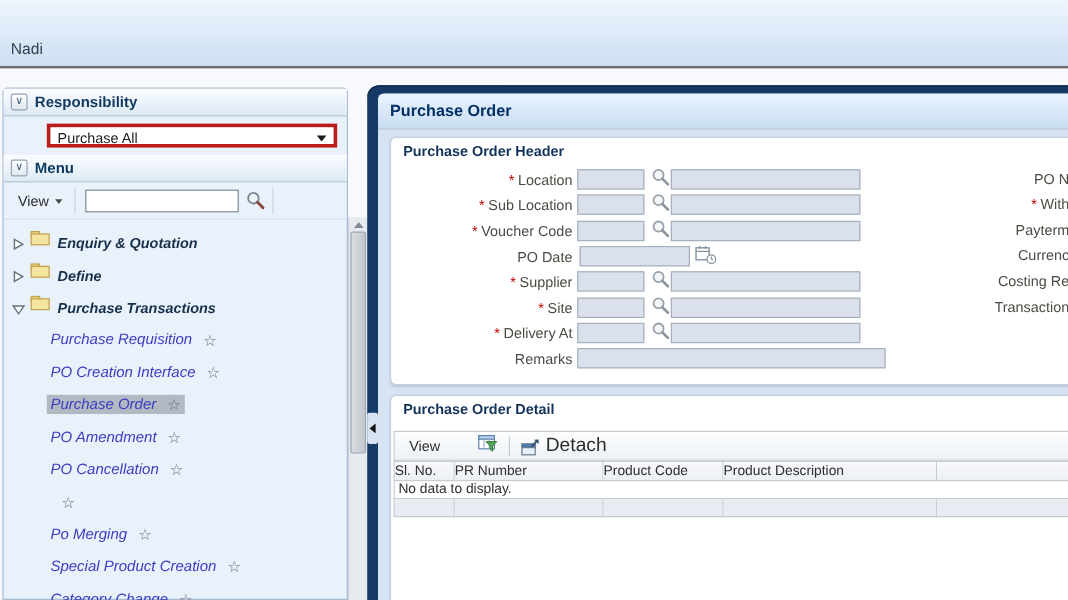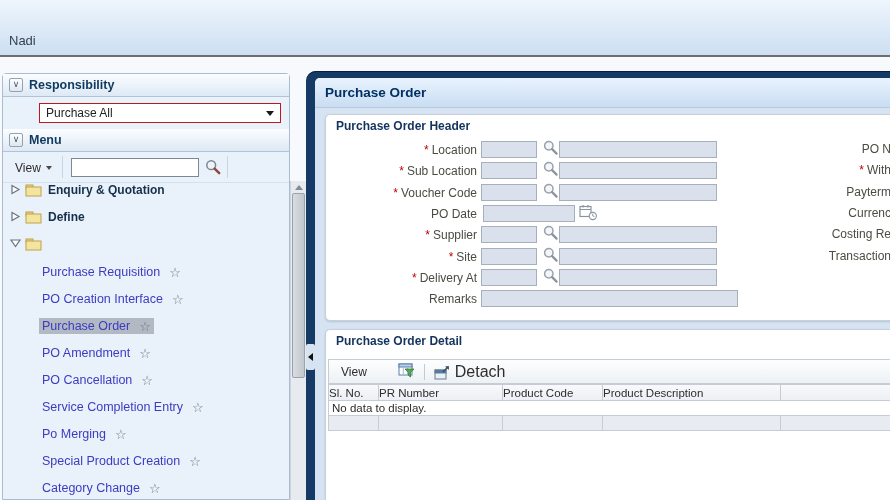--- a/index.html
+++ b/index.html
@@ -17,39 +17,39 @@
     background:#e9f1fb; border:1px solid #a9bcd2; border-radius:4px 4px 0 0; }
   .panel-hdr { position:relative; height:23px;
     background:linear-gradient(#fbfdff,#dde9f5); border-bottom:1px solid #b3c3d6; }
   .panel-hdr .hdr-label { position:absolute; left:26px; top:4px; font-size:12.5px;
     font-weight:bold; color:#10395f; }
   .chev-btn { position:absolute; left:6px; top:4px; width:14px; height:14px;
     background:linear-gradient(#ffffff,#dfe6ee); border:1px solid #93a1b1;
     border-radius:2px; font-size:9px; line-height:11px; text-align:center; color:#3c5a78; }
   .resp-body { position:relative; height:32px; }
   .select-box { position:absolute; left:36px; top:6px; width:242px; height:20px;
-    background:#fff; border:1px solid #b91c1c; font-size:12px; color:#222;
+    background:#fff; border:3px solid #b91c1c; font-size:12px; color:#222;
     line-height:18px; padding-left:6px; }
   .select-box .sel-arrow { position:absolute; right:6px; top:7px; width:0; height:0;
     border-left:4px solid transparent; border-right:4px solid transparent;
     border-top:5px solid #1a1a1a; }
   .menu-toolbar { position:relative; height:31px; border-bottom:1px solid #d4e0ec; }
   .view-btn { position:absolute; top:6px; height:19px; font-size:12px; color:#2d2d2d;
     display:flex; align-items:center; gap:5px; }
   .view-btn .dd-arrow { width:0; height:0; border-left:3.5px solid transparent;
     border-right:3.5px solid transparent; border-top:4px solid #4a4a4a; }
   .tb-sep { position:absolute; top:4px; width:1px; height:22px; background:#c9d5e2; }
   .search-input { position:absolute; left:68px; top:6px; width:128px; height:19px;
     border:1px solid #7c8894; background:#fff; font-size:12px; padding:0 4px;
     font-family:inherit; }
   .search-icon { position:absolute; left:201px; top:6px; }
 
   .tree { position:absolute; left:0; top:109px; width:270px; height:318px; overflow:hidden; }
   .tree-row { position:absolute; left:0; width:270px; height:27px; display:flex;
-    align-items:flex-start; }
+    align-items:flex-end;font-style:italic; }
   .tree-row .tri { margin-left:6px; width:14px; display:flex; align-items:center; }
   .tree-row .folder { margin-left:2px; margin-right:6px; }
   .folder-label { font-size:12px; font-weight:bold; color:#16304b; }
   .link-wrap { margin-left:36px; display:flex; align-items:center; padding:1px 3px; }
   .link-wrap.selected { background:#b2b9c3; }
   .tree-link { font-size:12.5px; color:#3c3cc2; }
   .star { font-size:13px; color:#6d7682; margin-left:9px; line-height:13px; }
 
   
   .v-scrollbar { position:absolute; left:290px; top:181px; width:16px; height:319px;
@@ -190,20 +190,21 @@
       <div class="tree-row" style="top: 54px;">
         <span class="tri">
           <svg width="13" height="12" viewBox="0 0 13 12">
             <polygon points="2,3 11,3 6.5,9.5" fill="#fdfdfd" stroke="#6a7480" stroke-width="1.2"></polygon>
           </svg>
         </span>
         <span class="folder"><svg width="17" height="13" viewBox="0 0 17 13">
             <rect x="1" y="1" width="7" height="4" fill="#e9d47e" stroke="#c2a14e"></rect>
             <rect x="1" y="3" width="15" height="9" fill="#f3e49e" stroke="#c2a14e"></rect>
           </svg></span>
+        <span class="folder-label">Purchase Transactions</span>
       </div>
       <div class="tree-row" style="top: 81px;">
         <span class="link-wrap">
           <span class="tree-link">Purchase Requisition</span>
           <span class="star">☆</span>
         </span>
       </div>
       <div class="tree-row" style="top: 108px;">
         <span class="link-wrap">
           <span class="tree-link">PO Creation Interface</span>
@@ -223,21 +224,20 @@
         </span>
       </div>
       <div class="tree-row" style="top: 189px;">
         <span class="link-wrap">
           <span class="tree-link">PO Cancellation</span>
           <span class="star">☆</span>
         </span>
       </div>
       <div class="tree-row" style="top: 216px;">
         <span class="link-wrap">
-          <span class="tree-link">Service Completion Entry</span>
           <span class="star">☆</span>
         </span>
       </div>
       <div class="tree-row" style="top: 243px;">
         <span class="link-wrap">
           <span class="tree-link">Po Merging</span>
           <span class="star">☆</span>
         </span>
       </div>
       <div class="tree-row" style="top: 270px;">

